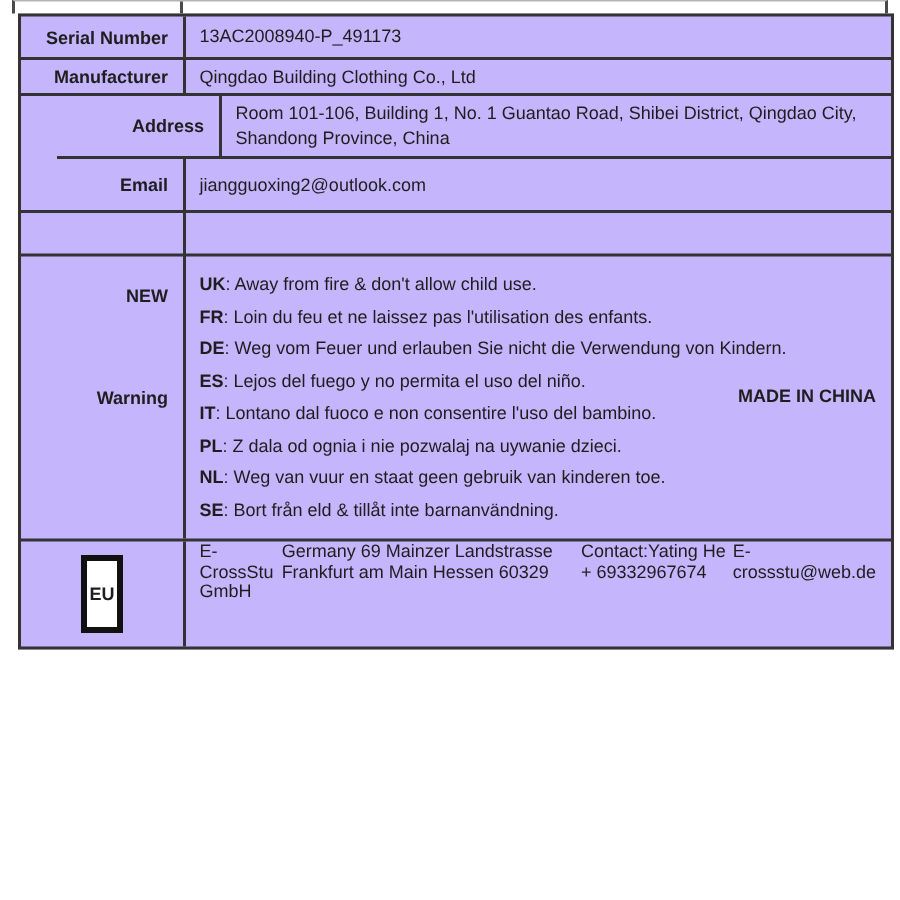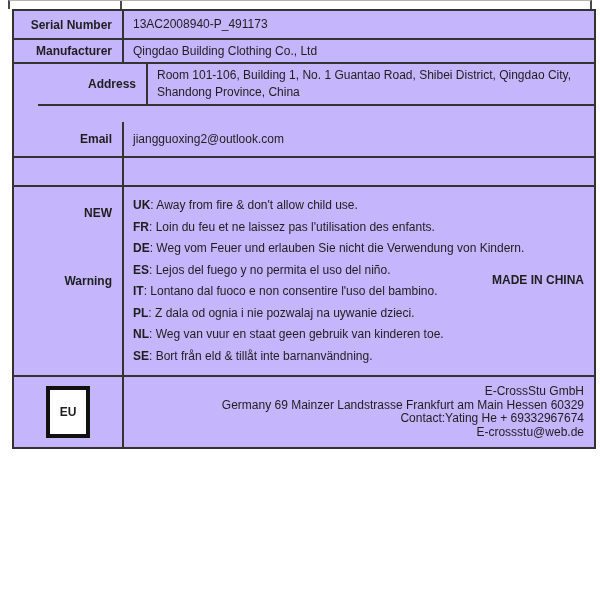--- a/index.html
+++ b/index.html
@@ -74,21 +74,21 @@
     display: flex;
     align-items: center;
     padding: 4px 10px 4px 9px;
     font-size: 12px;
     line-height: 17px;
     box-sizing: border-box;
   }
   .row-serial    { height: 29px; }
   .row-manufacturer { height: 24px; }
   .row-address   { height: 42px; margin-left: 24px; }
-  .row-email     { height: 36px; margin-top: 16px; }
+  .row-email     { height: 36px; }
   .row-origin    { height: 29px; flex-direction: column; }
   .row-warning   { height: 190px; }
   .row-rep       { height: 70px; }
   .cell-value.right-align {
     justify-content: flex-end;
     font-weight: bold;
   }
   .warning-list {
     display: block;
   }
@@ -104,41 +104,40 @@
     width: 110px;
     flex: 0 0 110px;
     border-right: 2px solid #333333;
     box-sizing: border-box;
     display: flex;
     align-items: center;
     justify-content: center;
     gap: 2px;
   }
   .rep-badge {
-    width: 44px;
+    width: 28px;
     height: 52px;
     border: 4px solid #111111;
     box-sizing: border-box;
     display: flex;
     align-items: center;
     justify-content: center;
     font-weight: bold;
     font-size: 12px;
     background: #ffffff;
   }
   .rep-lines {
     flex: 1 1 auto;
     display: flex;
-    flex-direction: column;
+    flex-direction: row;
     justify-content: center;
     padding-left: 9px;
     padding-right: 10px;
     font-size: 12px;
     line-height: 13.5px;
-    align-items: flex-end;
   }
 </style>
 </head>
 <body>
 
 <div class="stage">
 
   <div class="remnant">
     <div class="remnant-divider"></div>
   </div>

